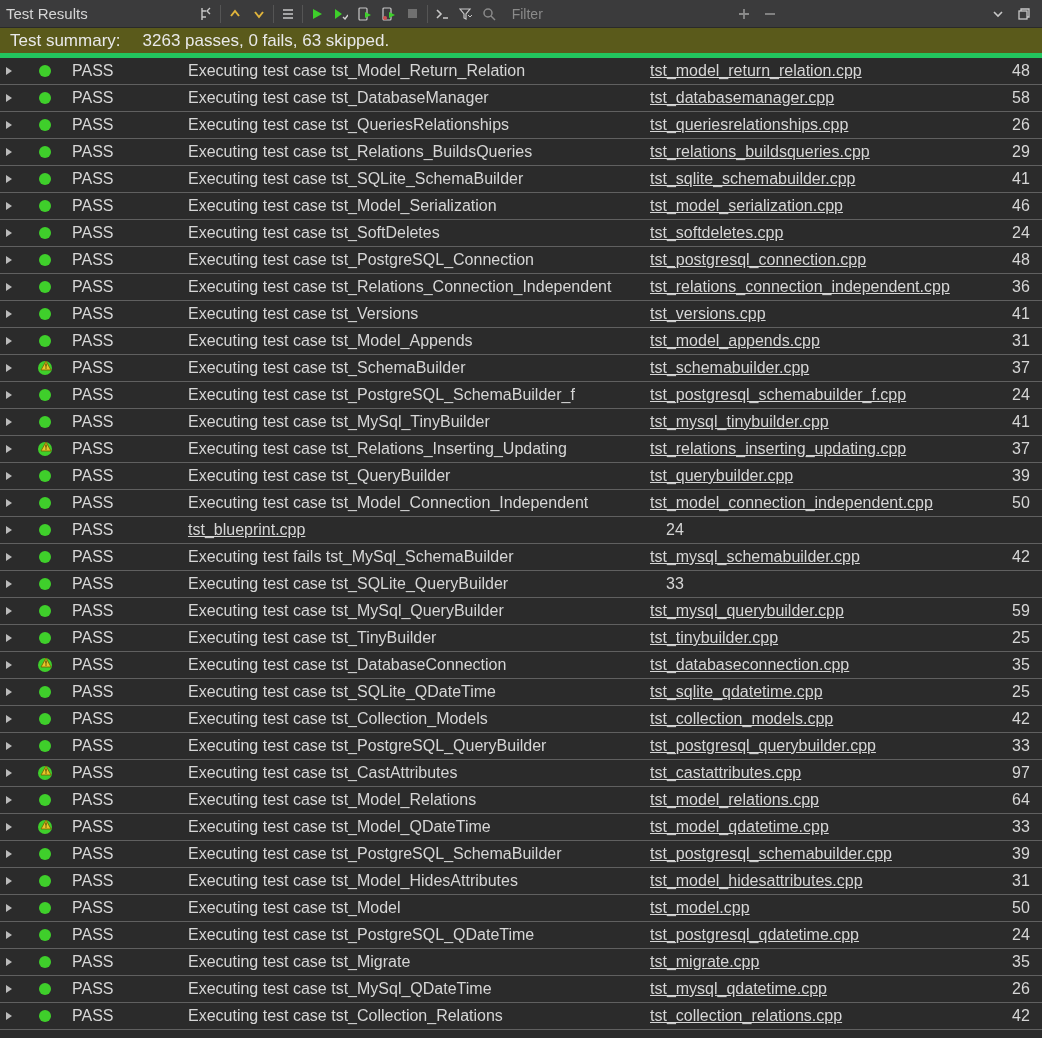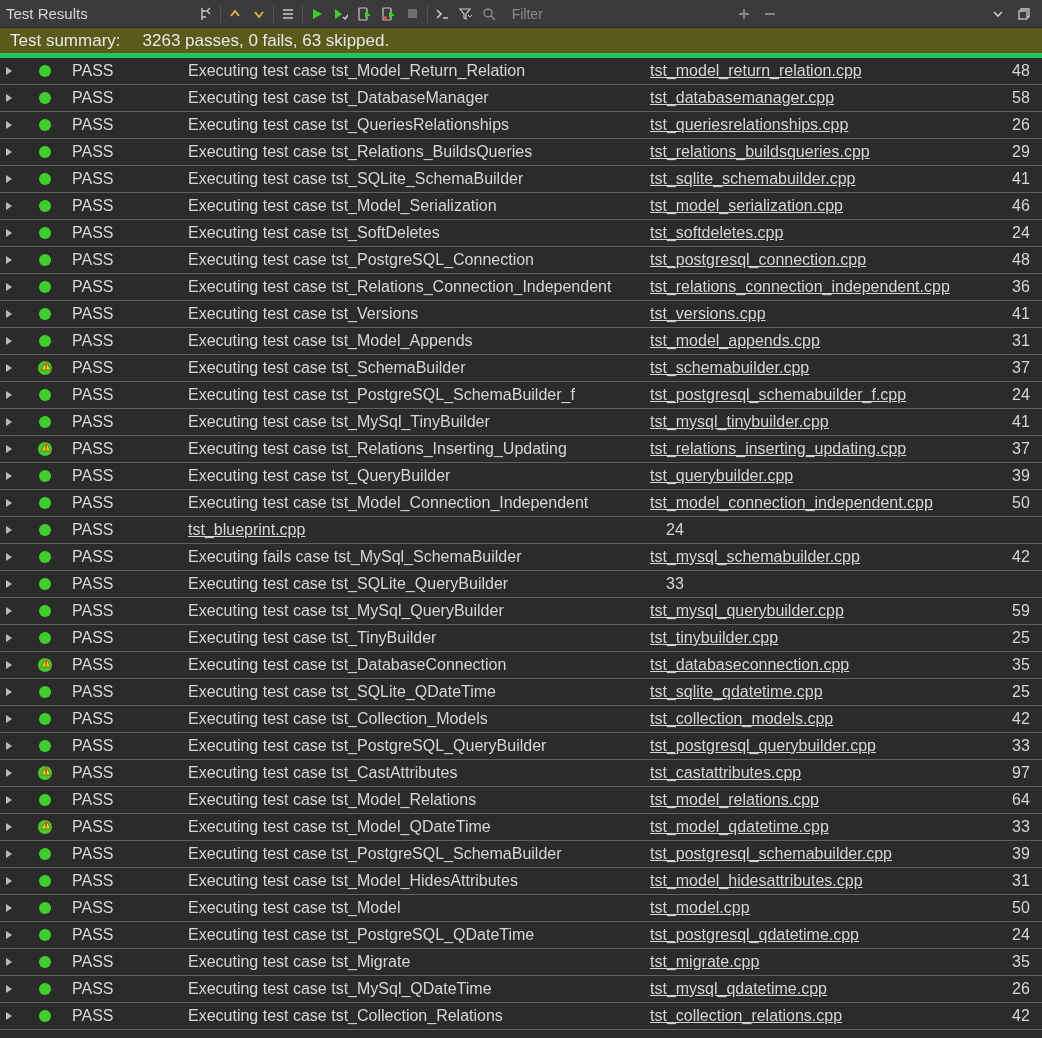--- a/index.html
+++ b/index.html
@@ -510,21 +510,21 @@
     <div class="row">
       <div class="tri">
         <svg width="8" height="10" viewBox="0 0 8 10">
           <path d="M1 1 L7 5 L1 9 Z" fill="#bbbbbb"></path>
         </svg>
       </div>
       <div class="status-icon">
         <div class="dot-pass"></div>
       </div>
       <div class="status-text">PASS</div>
-      <div class="desc">Executing fails case tst_MySql_SchemaBuilder</div>
+      <div class="desc">Executing test fails tst_MySql_SchemaBuilder</div>
       <div class="file">tst_mysql_schemabuilder.cpp</div>
       <div class="count">42</div>
     </div>
     <div class="row">
       <div class="tri">
         <svg width="8" height="10" viewBox="0 0 8 10">
           <path d="M1 1 L7 5 L1 9 Z" fill="#bbbbbb"></path>
         </svg>
       </div>
       <div class="status-icon">

